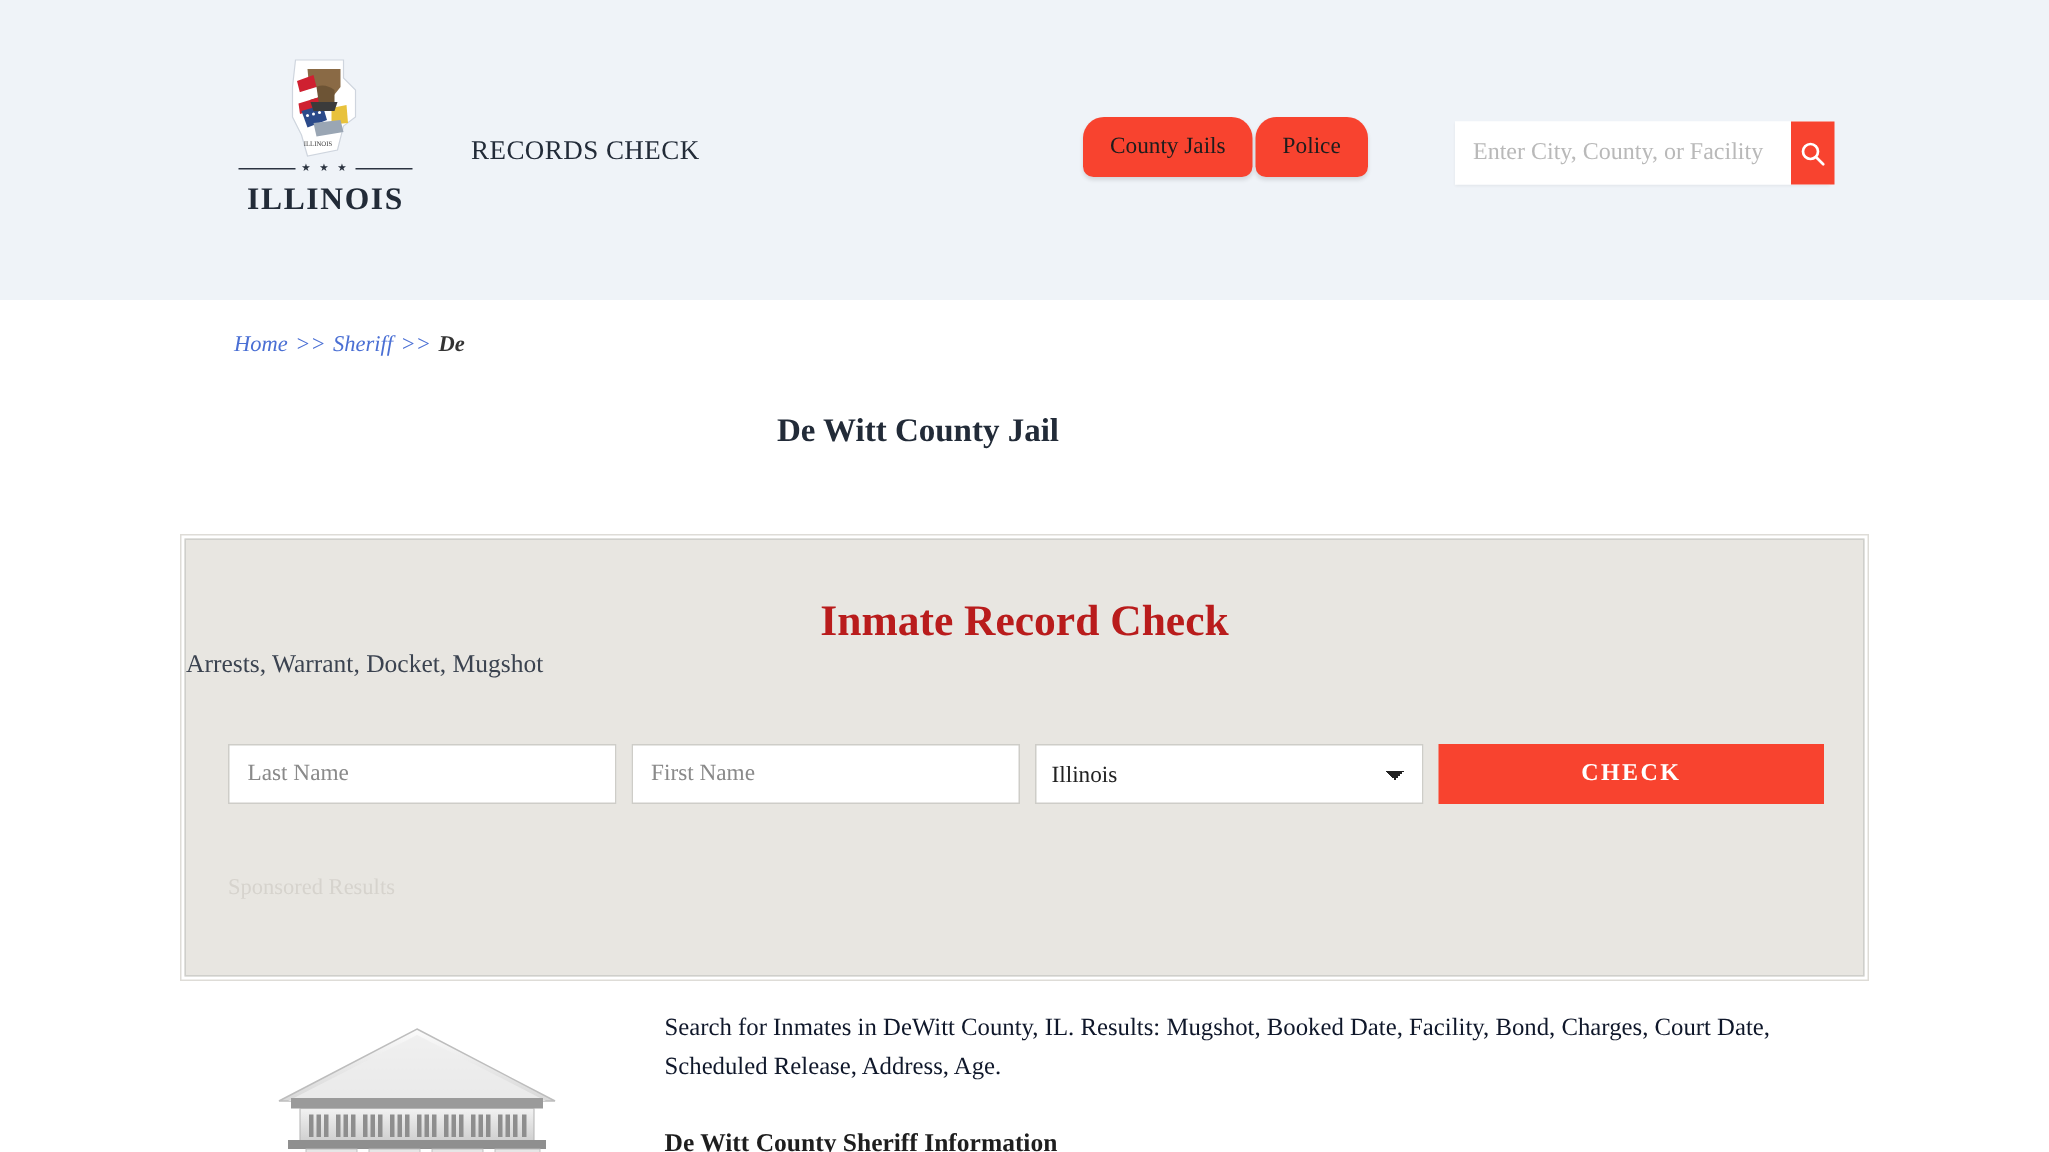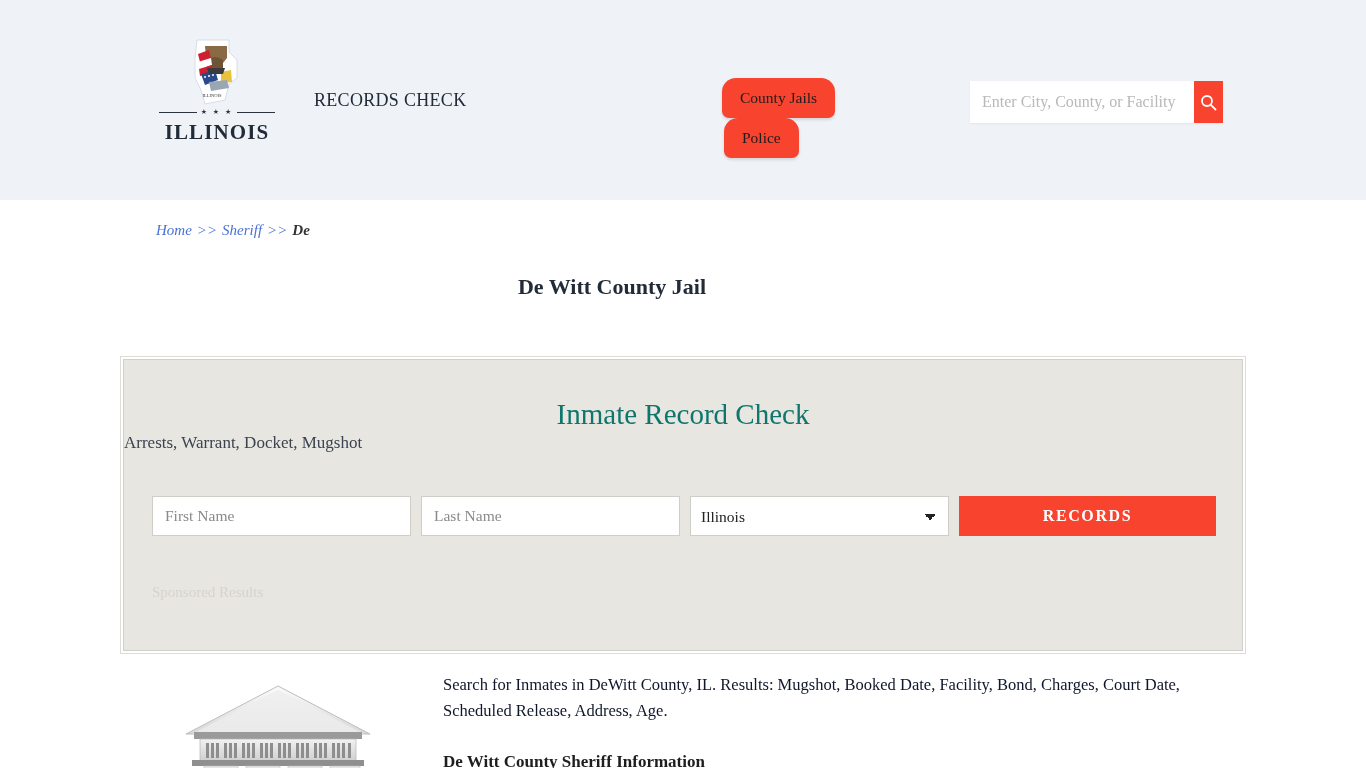--- a/index.html
+++ b/index.html
@@ -73,21 +73,20 @@
     color: #222b38;
   }
 
   
   .nav-tabs {
     position: absolute;
     left: 722px; top: 78px;
     height: 40px;
     display: flex;
     align-items: flex-start;
-    flex-direction: column;
   }
   .nav-tab {
     position: relative;
     height: 40px;
     background: #f8432f;
     color: #1d1d1d;
     font-family: "Liberation Serif", serif;
     font-size: 15.5px;
     line-height: 40px;
     padding: 0 18px;
@@ -166,22 +165,22 @@
     outline: 1px solid #dedcd7;
     outline-offset: 2px;
   }
   .panel-title {
     position: absolute;
     left: 0; top: 38px;
     width: 100%;
     text-align: center;
     font-family: "Liberation Serif", serif;
     font-size: 29px;
-    color: #0f766e;
-    font-weight: normal;
+    color: #b91c1c;
+    font-weight: bold;
   }
   .panel-sub {
     position: absolute;
     left: 0; top: 73px;
     width: 100%;
     text-align: left;
     font-family: "Liberation Serif", serif;
     font-size: 17px;
     color: #3b4350;
   }
@@ -335,26 +334,26 @@
   <a href="#">Home</a><span class="sep">&gt;&gt;</span><a href="#">Sheriff</a><span class="sep">&gt;&gt;</span><span class="current">De</span>
 </div>
 
 <div class="page-title">De Witt County Jail</div>
 
 <div class="panel">
   <div class="panel-title">Inmate Record Check</div>
   <div class="panel-sub">Arrests, Warrant, Docket, Mugshot</div>
 
   <div class="form-row">
+    <input id="last-name" class="fld" type="text" placeholder="Last Name" style="">
     <input id="first-name" class="fld" type="text" placeholder="First Name" style="">
-    <input id="last-name" class="fld" type="text" placeholder="Last Name" style="">
     <select id="state-select">
       <option>Illinois</option>
     </select>
-    <button class="btn-search">RECORDS</button>
+    <button class="btn-search">CHECK</button>
   </div>
 
   <div class="sponsored">Sponsored Results</div>
 </div>
 
 <div class="content">
   <div class="courthouse">
     <svg width="200" height="96" viewBox="0 0 200 96">
       <defs>
         <linearGradient id="roofg" x1="0" y1="0" x2="0" y2="1">

